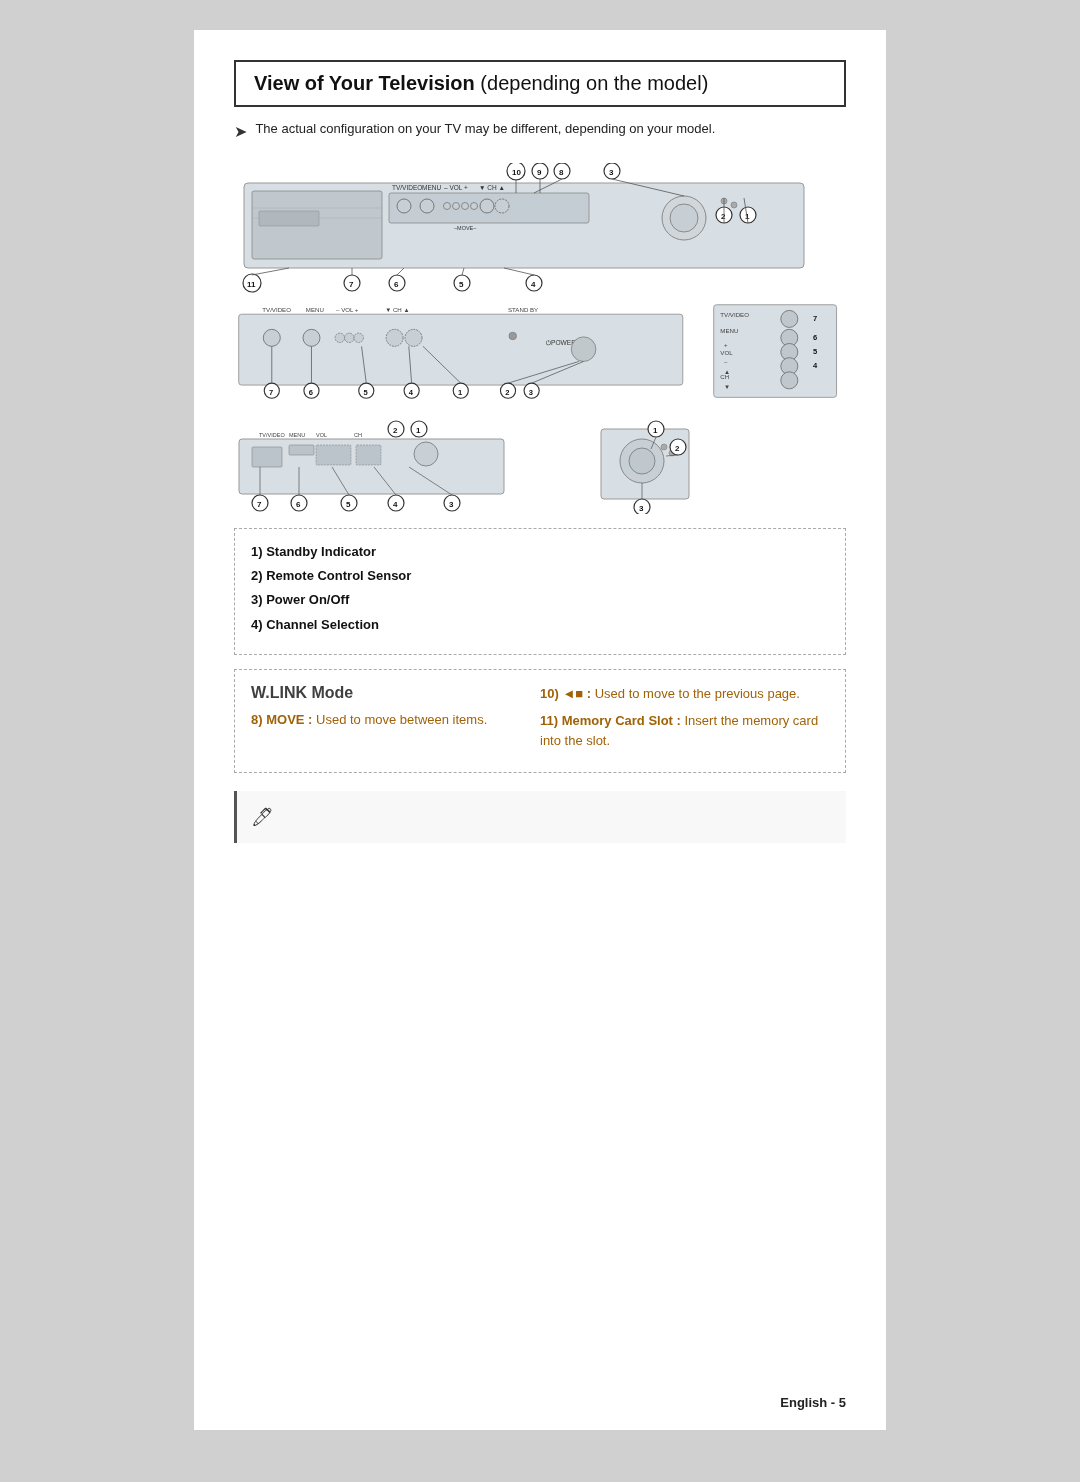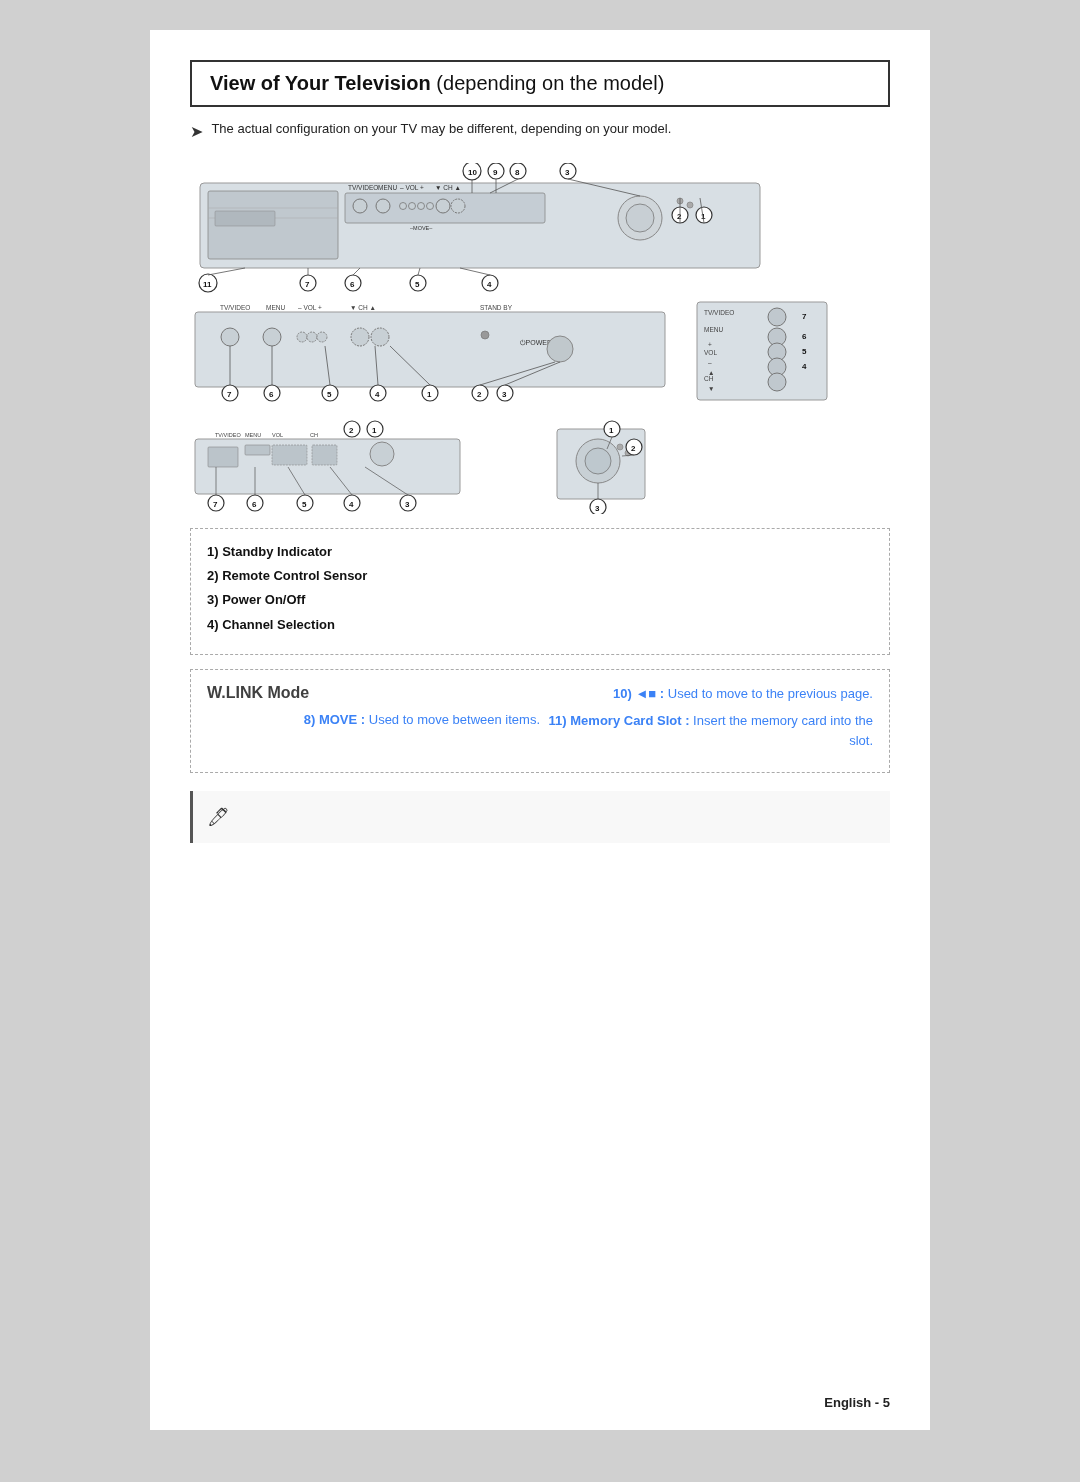--- a/index.html
+++ b/index.html
@@ -6,21 +6,21 @@
     body {
       width: 1080px;
       min-height: 1482px;
       background: #d0d0d0;
       font-family: Arial, sans-serif;
       display: flex;
       justify-content: center;
       align-items: flex-start;
     }
     .page {
-      width: 780px;
+      width: 692px;
       min-height: 1400px;
       background: #fff;
       margin: 30px auto;
       padding: 30px 40px 56px 40px;
       position: relative;
     }
     
     .main-title {
       border: 2px solid #333;
       padding: 10px 18px;
@@ -86,24 +86,23 @@
       flex: 1;
     }
     .wlink-title {
       font-size: 16px;
       font-weight: bold;
       color: #404040;
       margin-bottom: 8px;
     }
     .wlink-item {
       font-size: 13px;
-      color: #3b82f6;
+      color: #a16207;
       margin-bottom: 8px;
       line-height: 1.5;
-      text-align: right;
     }
     .wlink-item strong {
       font-weight: bold;
     }
     
     .note-section {
       display: flex;
       align-items: flex-start;
       gap: 10px;
       background: #f8f8f8;

